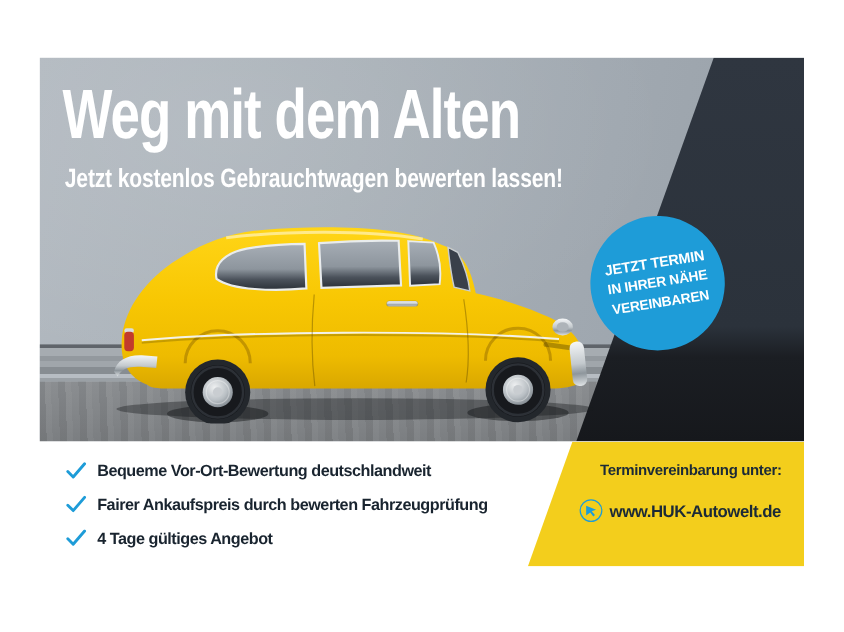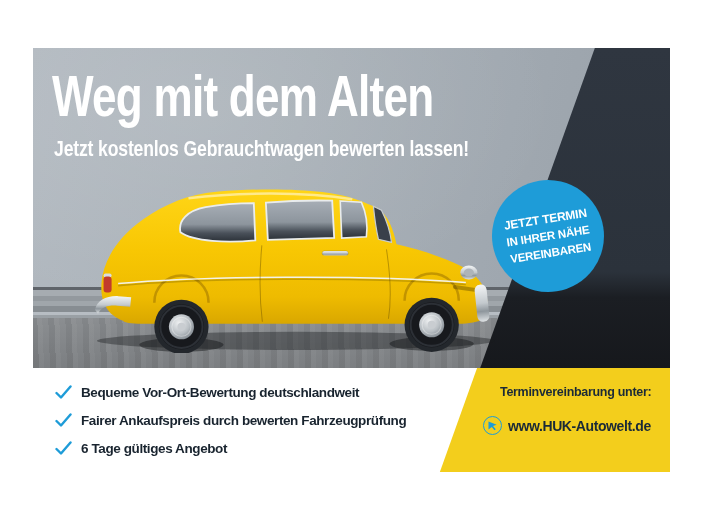--- a/index.html
+++ b/index.html
@@ -211,21 +211,21 @@
       <li>
         <svg class="check" viewBox="0 0 17 15" aria-hidden="true">
           <path d="M1.5 8 L6 12.5 L15.5 1.5" fill="none" stroke="#1E9CD8" stroke-width="2.4" stroke-linecap="round" stroke-linejoin="round"></path>
         </svg>
         <span class="benefit-text">Fairer Ankaufspreis durch bewerten Fahrzeugprüfung</span>
       </li>
       <li>
         <svg class="check" viewBox="0 0 17 15" aria-hidden="true">
           <path d="M1.5 8 L6 12.5 L15.5 1.5" fill="none" stroke="#1E9CD8" stroke-width="2.4" stroke-linecap="round" stroke-linejoin="round"></path>
         </svg>
-        <span class="benefit-text">6 Tage gültiges Angebot</span>
+        <span class="benefit-text">4 Tage gültiges Angebot</span>
       </li>
     </ul>
 
     <div class="contact">
       <div class="contact-heading">Terminvereinbarung unter:</div>
 
       <div class="contact-row row-web">
         <span class="cicon">
           <svg width="11" height="11" viewBox="0 0 12 12" aria-hidden="true">
             <path d="M1.6 1.6 L10.6 5.2 L6.6 6.6 L9.6 10 L8.1 11.3 L5.3 7.7 L1.6 10.4 Z" fill="#1E9CD8"></path>

